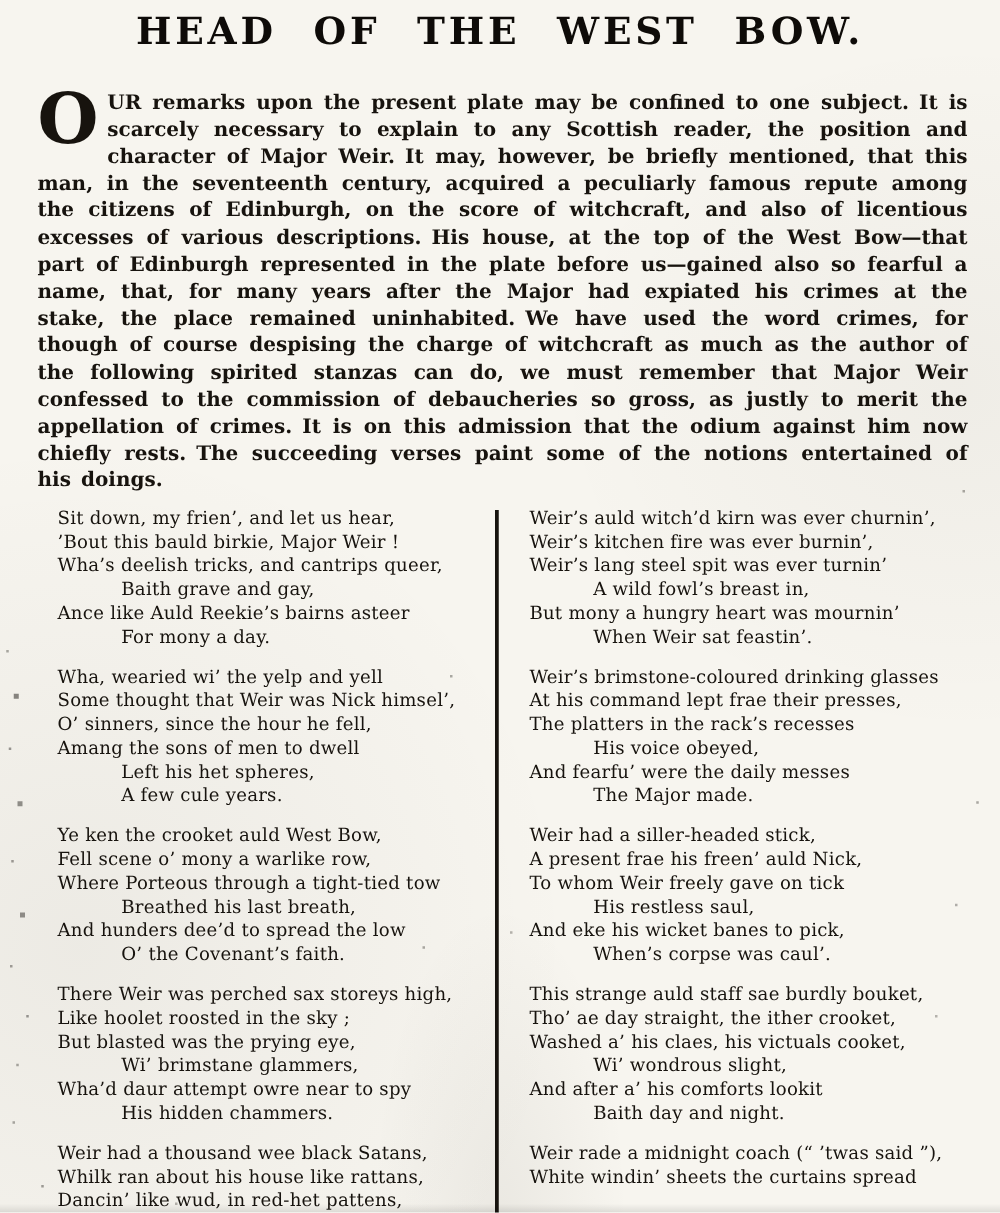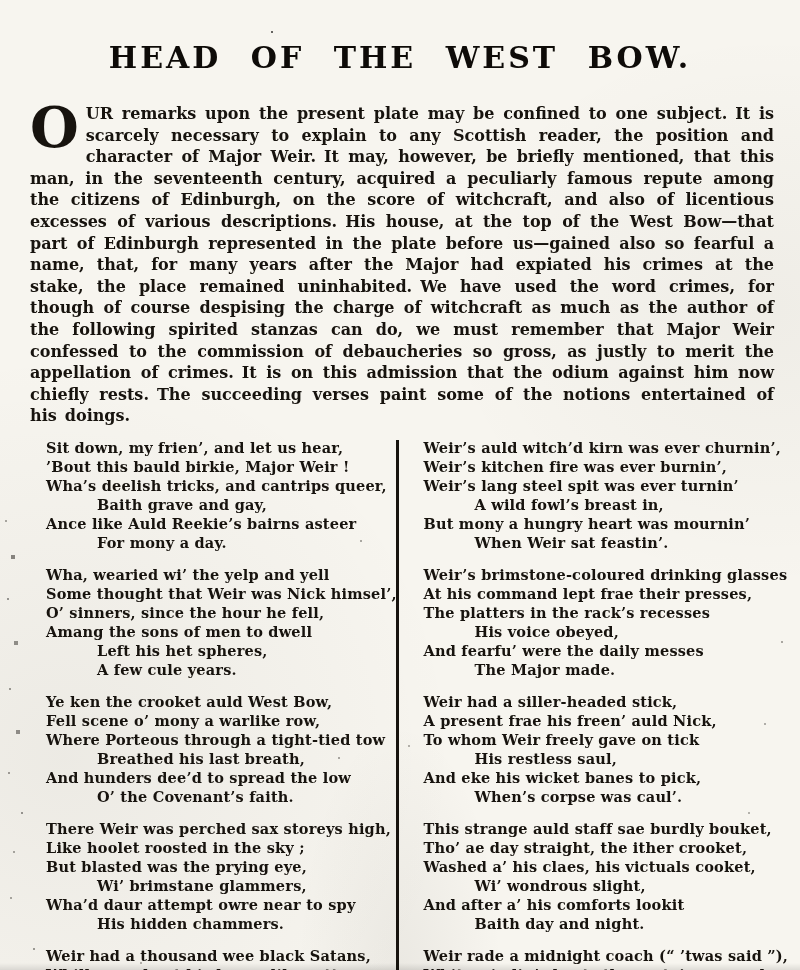--- a/index.html
+++ b/index.html
@@ -17,21 +17,21 @@
       radial-gradient(ellipse at 8% 78%, rgba(40,35,25,0.05), transparent 38%),
       radial-gradient(ellipse at 96% 32%, rgba(40,35,25,0.04), transparent 30%),
       radial-gradient(ellipse at 50% 100%, rgba(40,35,25,0.06), transparent 18%),
       #f7f5ef;
   }
   .page::after {
     content: ""; position: absolute; left: 0; right: 0; bottom: 0; height: 7px;
     background: linear-gradient(to top, rgba(0,0,0,0.10), transparent);
   }
   .title {
-    margin: 12px; padding-top: 28px;
+    margin: 0; padding-top: 8px;
     text-align: center;
     font-size: 30px; font-weight: 700;
     letter-spacing: 3px; word-spacing: 16px;
     color: #0e0b08;
   }
   .intro {
     margin: 28px 26px 0 30px;
     font-size: 16px; line-height: 21.6px;
     font-weight: 700;
     text-align: justify;
@@ -52,21 +52,21 @@
   .col.right { margin-left: 25px; width: 352px; }
   .divider {
     flex: none;
     width: 2.5px;
     background: #17130e;
     margin-top: 2px;
   }
   .stanza { margin-bottom: 13px; }
   .vline {
     font-size: 14.5px; line-height: 19px;
-    font-weight: 700;
+    font-weight: 400;
     white-space: nowrap;
     letter-spacing: 0.2px;
   }
   .ind { margin-left: 51px; }
   
   .noise {
     position: absolute; left: 0; top: 0;
     width: 2px; height: 2px; background: transparent; pointer-events: none;
     box-shadow:
       271px 31px  0 0    rgba(25,22,18,0.65),

